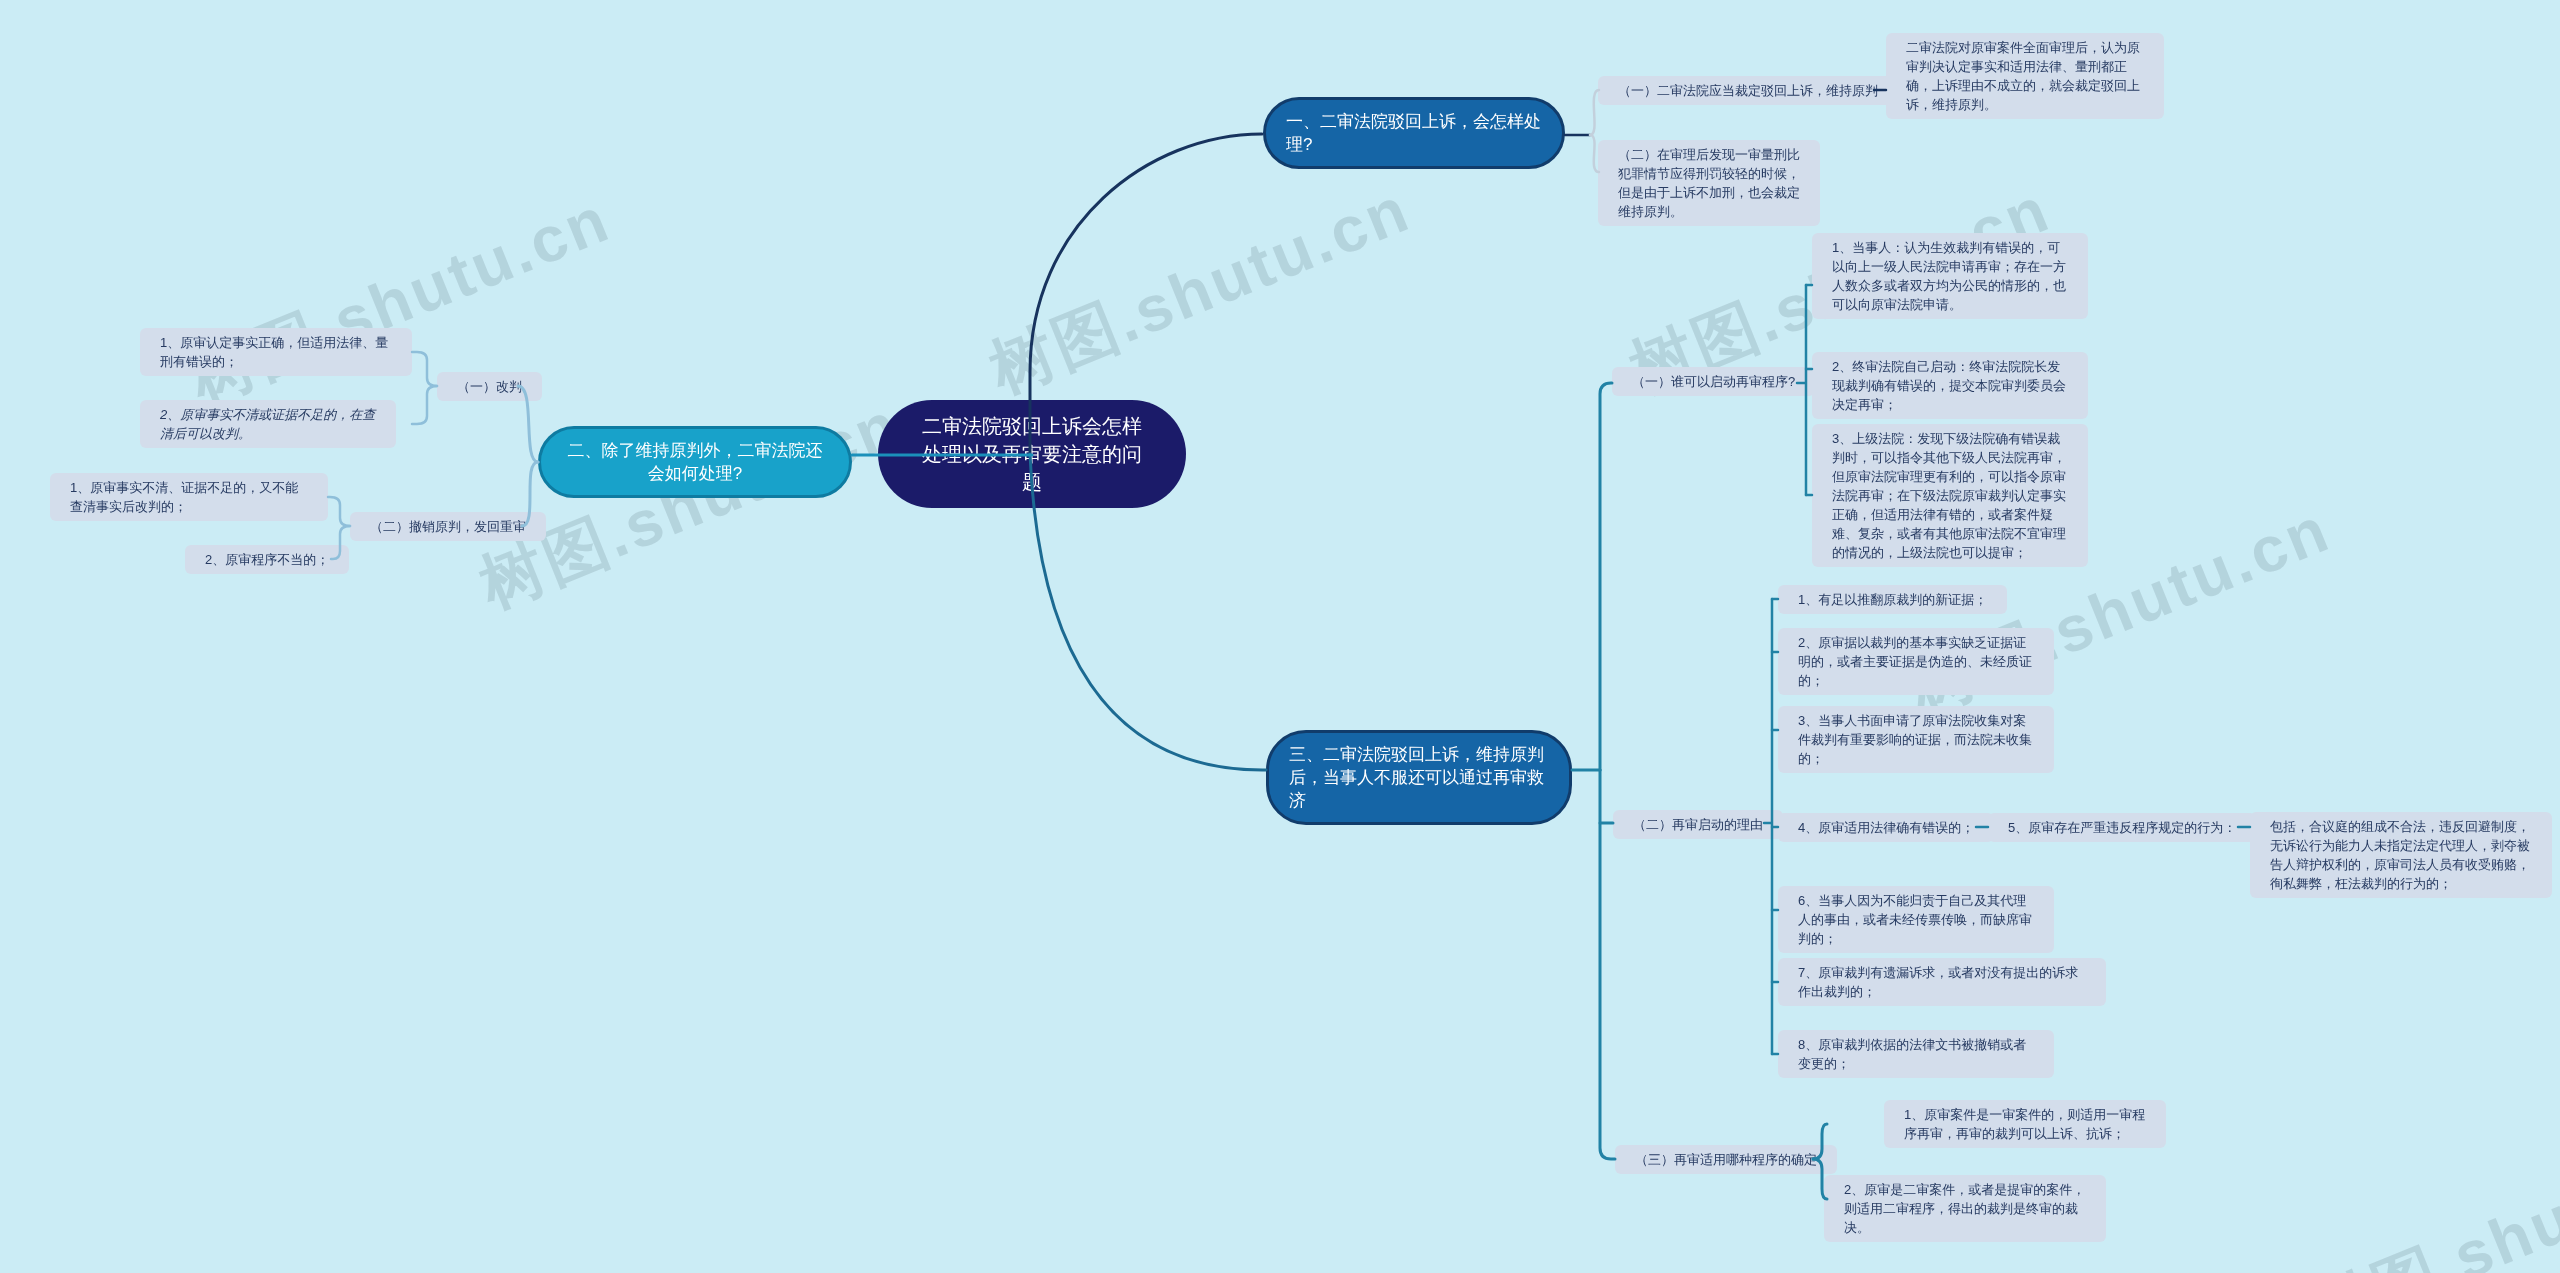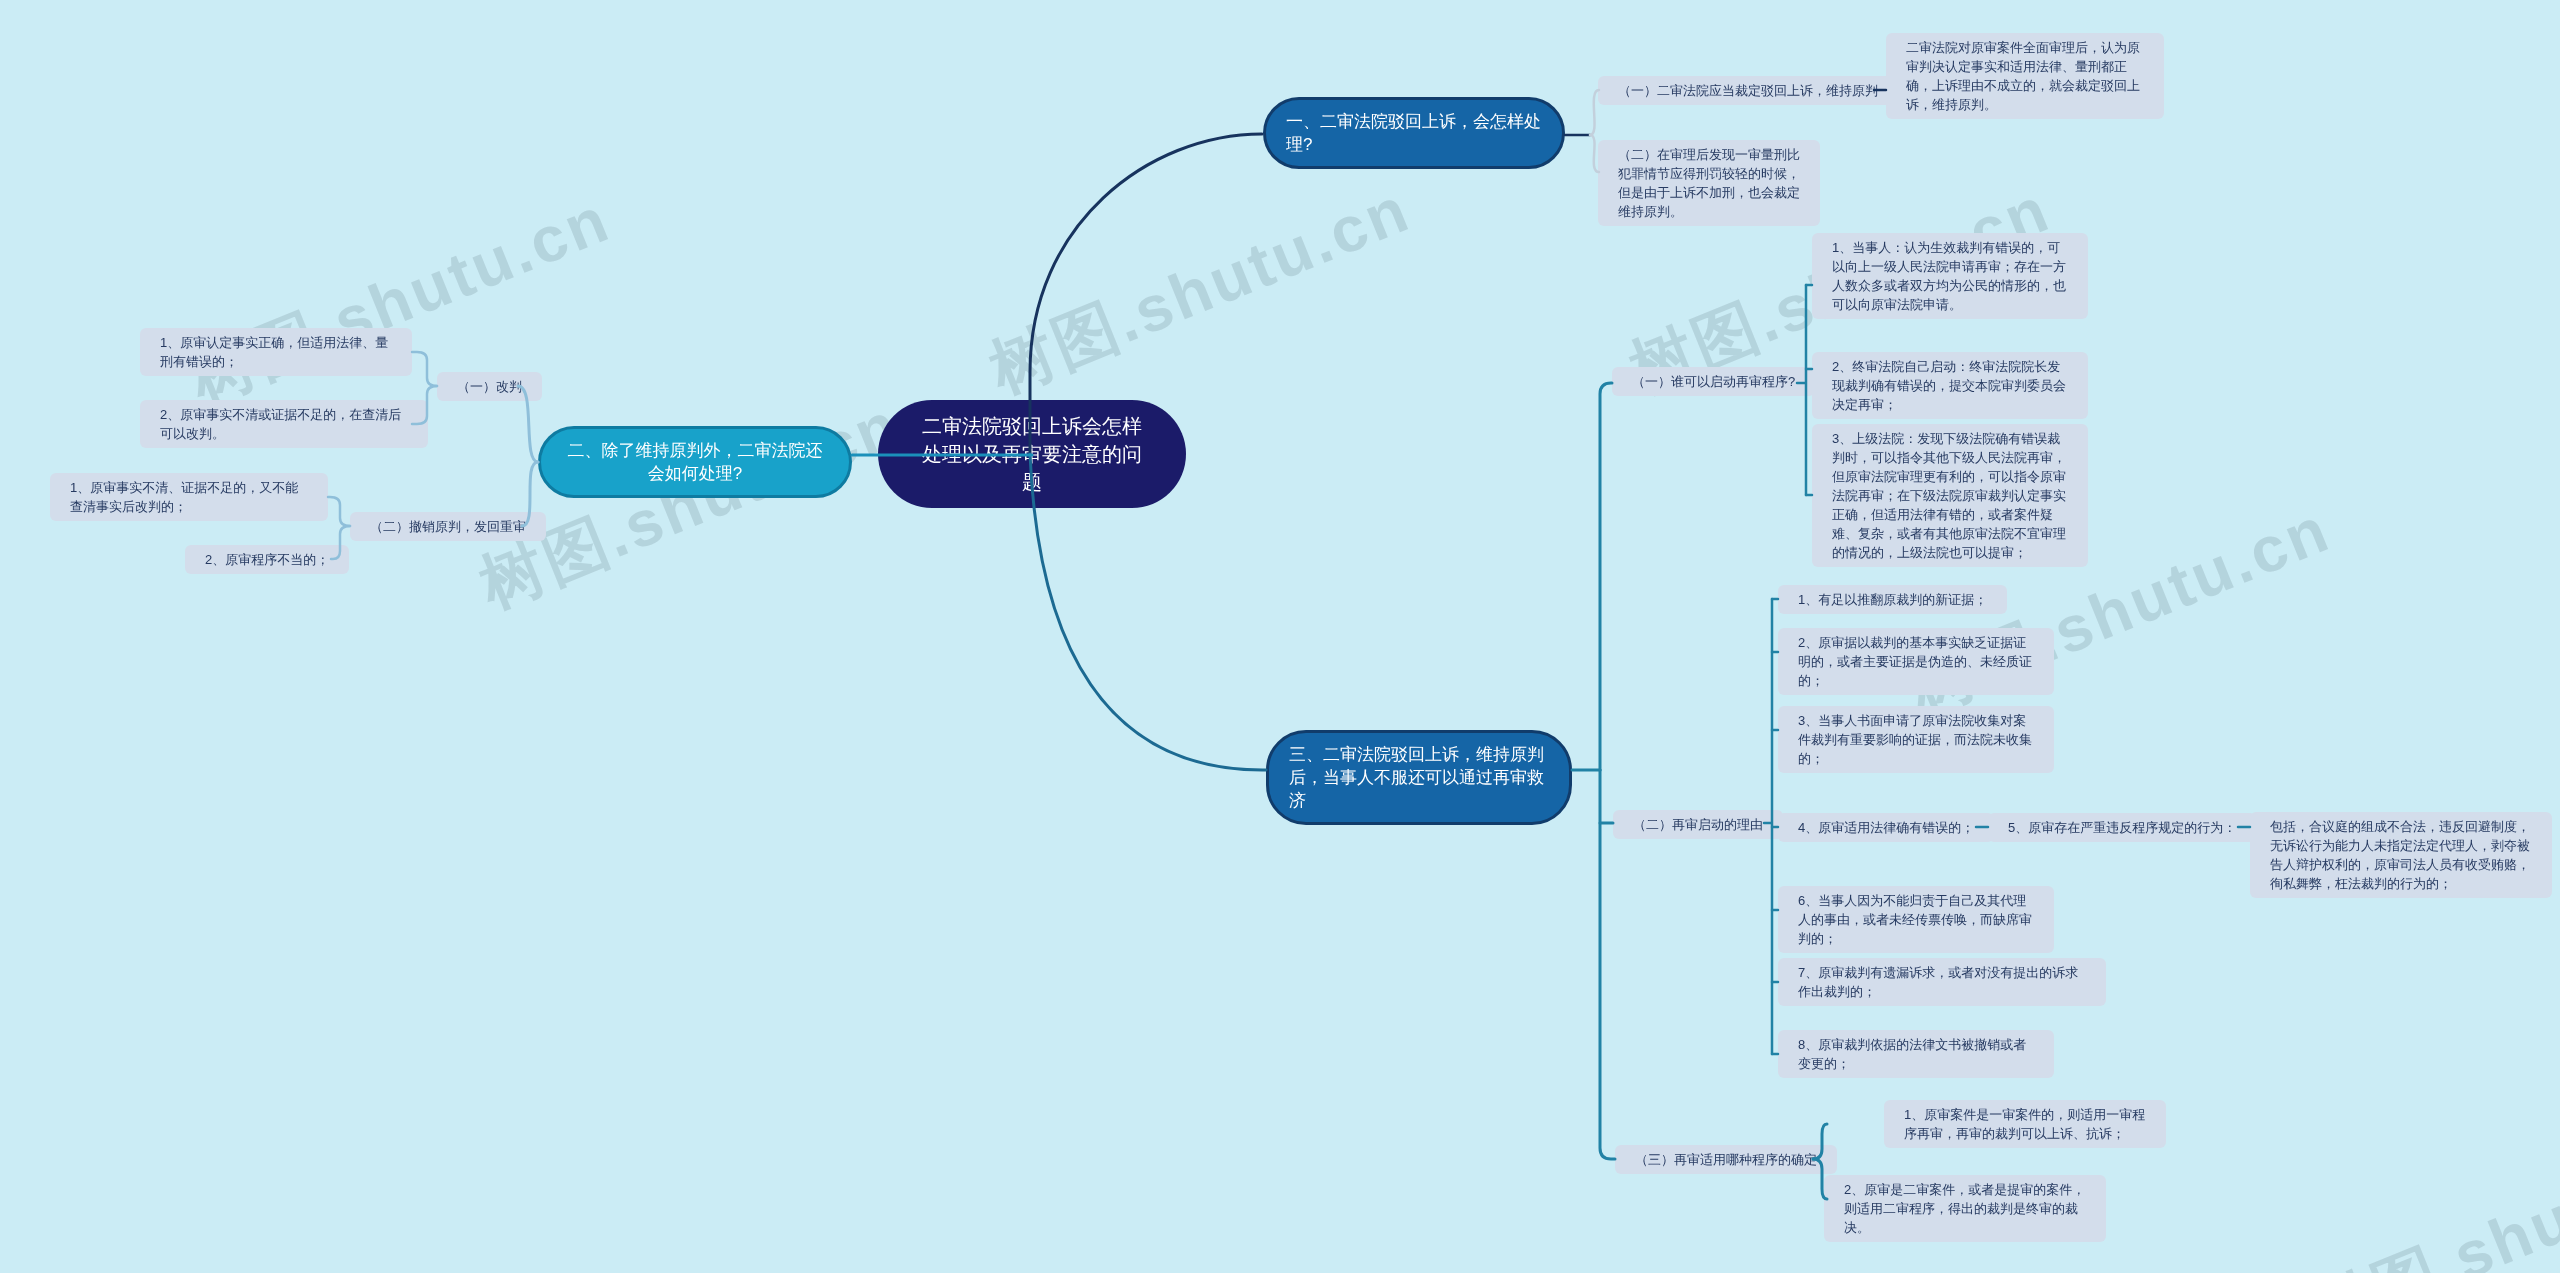--- a/index.html
+++ b/index.html
@@ -95,21 +95,21 @@
 <div class="node root" style="left:878px;top:400px;width:308px;height:108px;">二审法院驳回上诉会怎样处理以及再审要注意的问题</div>
 
 <div class="node primary" style="left:1263px;top:97px;width:302px;">一、二审法院驳回上诉，会怎样处理?</div>
 <div class="node box nowrap" style="left:1598px;top:76px;">（一）二审法院应当裁定驳回上诉，维持原判</div>
 <div class="node box" style="left:1886px;top:33px;width:278px;">二审法院对原审案件全面审理后，认为原审判决认定事实和适用法律、量刑都正确，上诉理由不成立的，就会裁定驳回上诉，维持原判。</div>
 <div class="node box" style="left:1598px;top:140px;width:222px;">（二）在审理后发现一审量刑比犯罪情节应得刑罚较轻的时候，但是由于上诉不加刑，也会裁定维持原判。</div>
 
 <div class="node secondary" style="left:538px;top:426px;width:314px;text-align:center;">二、除了维持原判外，二审法院还会如何处理?</div>
 <div class="node box nowrap" style="left:437px;top:372px;">（一）改判</div>
 <div class="node box" style="left:140px;top:328px;width:272px;">1、原审认定事实正确，但适用法律、量刑有错误的；</div>
-<div class="node box" style="left:140px;top:400px;width:288px;">2、原审事实不清或证据不足的，在查清后可以改判。</div>
+<div class="node box" style="left:140px;top:400px;width:256px;font-style:italic;">2、原审事实不清或证据不足的，在查清后可以改判。</div>
 <div class="node box nowrap" style="left:350px;top:512px;">（二）撤销原判，发回重审</div>
 <div class="node box" style="left:50px;top:473px;width:278px;">1、原审事实不清、证据不足的，又不能查清事实后改判的；</div>
 <div class="node box nowrap" style="left:185px;top:545px;">2、原审程序不当的；</div>
 
 <div class="node primary" style="left:1266px;top:730px;width:306px;">三、二审法院驳回上诉，维持原判后，当事人不服还可以通过再审救济</div>
 
 <div class="node box nowrap" style="left:1612px;top:367px;">（一）谁可以启动再审程序?</div>
 <div class="node box" style="left:1812px;top:233px;width:276px;">1、当事人：认为生效裁判有错误的，可以向上一级人民法院申请再审；存在一方人数众多或者双方均为公民的情形的，也可以向原审法院申请。</div>
 <div class="node box" style="left:1812px;top:336px;width:276px;margin-top:16px;">2、终审法院自己启动：终审法院院长发现裁判确有错误的，提交本院审判委员会决定再审；</div>
 <div class="node box" style="left:1812px;top:424px;width:276px;">3、上级法院：发现下级法院确有错误裁判时，可以指令其他下级人民法院再审，但原审法院审理更有利的，可以指令原审法院再审；在下级法院原审裁判认定事实正确，但适用法律有错的，或者案件疑难、复杂，或者有其他原审法院不宜审理的情况的，上级法院也可以提审；</div>

